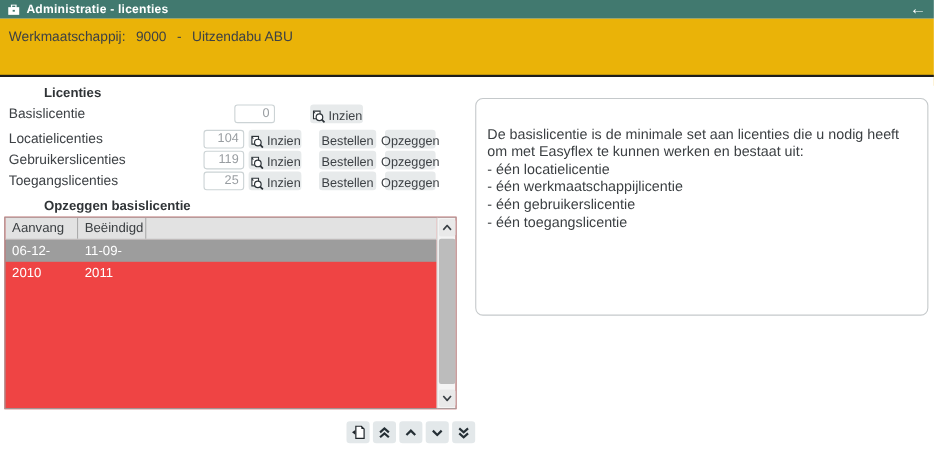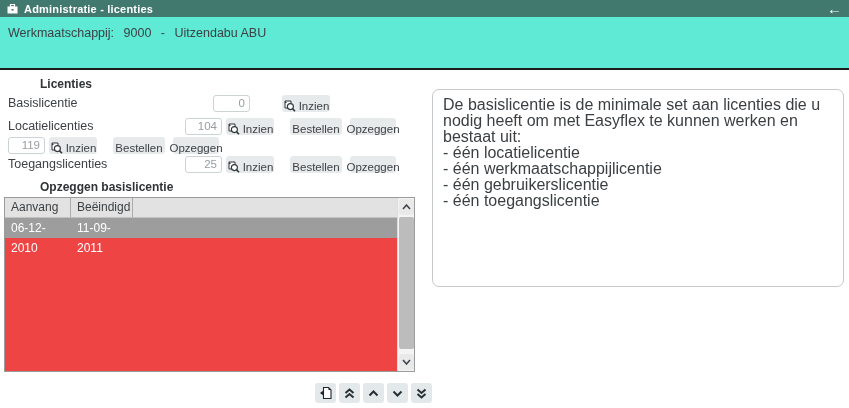--- a/index.html
+++ b/index.html
@@ -9,21 +9,21 @@
 
   
   .titlebar { position:absolute; top:0; left:0; width:849px; height:17px;
     background:#41796F; display:flex; align-items:center; padding:0 7px; gap:6px; }
   .titlebar .title { color:#fff; font-size:11px; font-weight:bold; letter-spacing:.2px; }
   .titlebar .back { margin-left:auto; color:#fff; font-size:15px; line-height:13px;
     font-weight:bold; cursor:default; }
 
   
   .subheader { position:absolute; top:17px; left:0; width:849px; height:61px;
-    background:#5eead4; padding:9px 0 0 8px; font-size:12.5px; color:#3d4145; }
+    background:#eab308; padding:9px 0 0 8px; font-size:12.5px; color:#3d4145; }
   .subheader span { margin-right:6px; }
   .divider { position:absolute; top:68px; left:0; width:849px; height:2px; background:#1d1d1d; }
 
   
   .content { position:absolute; top:70px; left:0; width:849px; height:338px; background:#fff; }
   .section-title { position:absolute; left:8px; font-size:12px; font-weight:bold; color:#303437;padding-left:32px; }
   .st-licenties { top:7px; }
   .st-overzicht { top:110px; }
 
   .lic-row { position:absolute; left:8px; height:18px; display:flex; align-items:center; }
@@ -61,22 +61,22 @@
   .sthumb { position:absolute; left:1px; top:19px; width:15px; height:132px;
     background:#bcbcbc; border-radius:2px; }
 
   
   .navbar { position:absolute; left:315px; top:313px; display:flex; gap:3px; }
   .nav-btn { width:21px; height:20px; background:#e3e8ea; border:none; border-radius:3px;
     display:flex; align-items:center; justify-content:center; cursor:pointer; }
 
   
   .info-panel { position:absolute; left:432px; top:19px; width:412px; height:198px;
-    border:1px solid #c5c9cb; border-radius:7px; padding:7px 10px;
-    font-size:16px; line-height:16px; color:#3b3f42; background:#fff; }
+    border:1px solid #c5c9cb; border-radius:7px; padding:24px 10px;
+    font-size:13px; line-height:16px; color:#3b3f42; background:#fff; }
 
   svg { display:block; }
 </style>
 </head>
 <body>
 
 <div class="app">
 
   <div class="titlebar">
     <span>
@@ -134,20 +134,21 @@
       </button>
       <button class="btn btn-bestellen">
         <span>Bestellen</span>
       </button>
       <button class="btn btn-opzeggen">
         <span>Opzeggen</span>
       </button>
     </div>
 
     <div class="lic-row row-2">
+      <span class="lbl">Gebruikerslicenties</span>
       <input readonly="" value="119" style="">
       <button class="btn btn-inzien">
         <span>
           <svg width="13" height="12" viewBox="0 0 13 12">
             <path d="M2 1 h6 v7 h-6 z" fill="#fff" stroke="#2c3338" stroke-width="1"></path>
             <path d="M2 1 l2 2 h-2 z" fill="#2c3338"></path>
             <circle cx="7.4" cy="6.6" r="3" fill="#fff" stroke="#2c3338" stroke-width="1.1"></circle>
             <line x1="9.6" y1="8.8" x2="12" y2="11.2" stroke="#2c3338" stroke-width="1.6"></line>
           </svg>
         </span>

